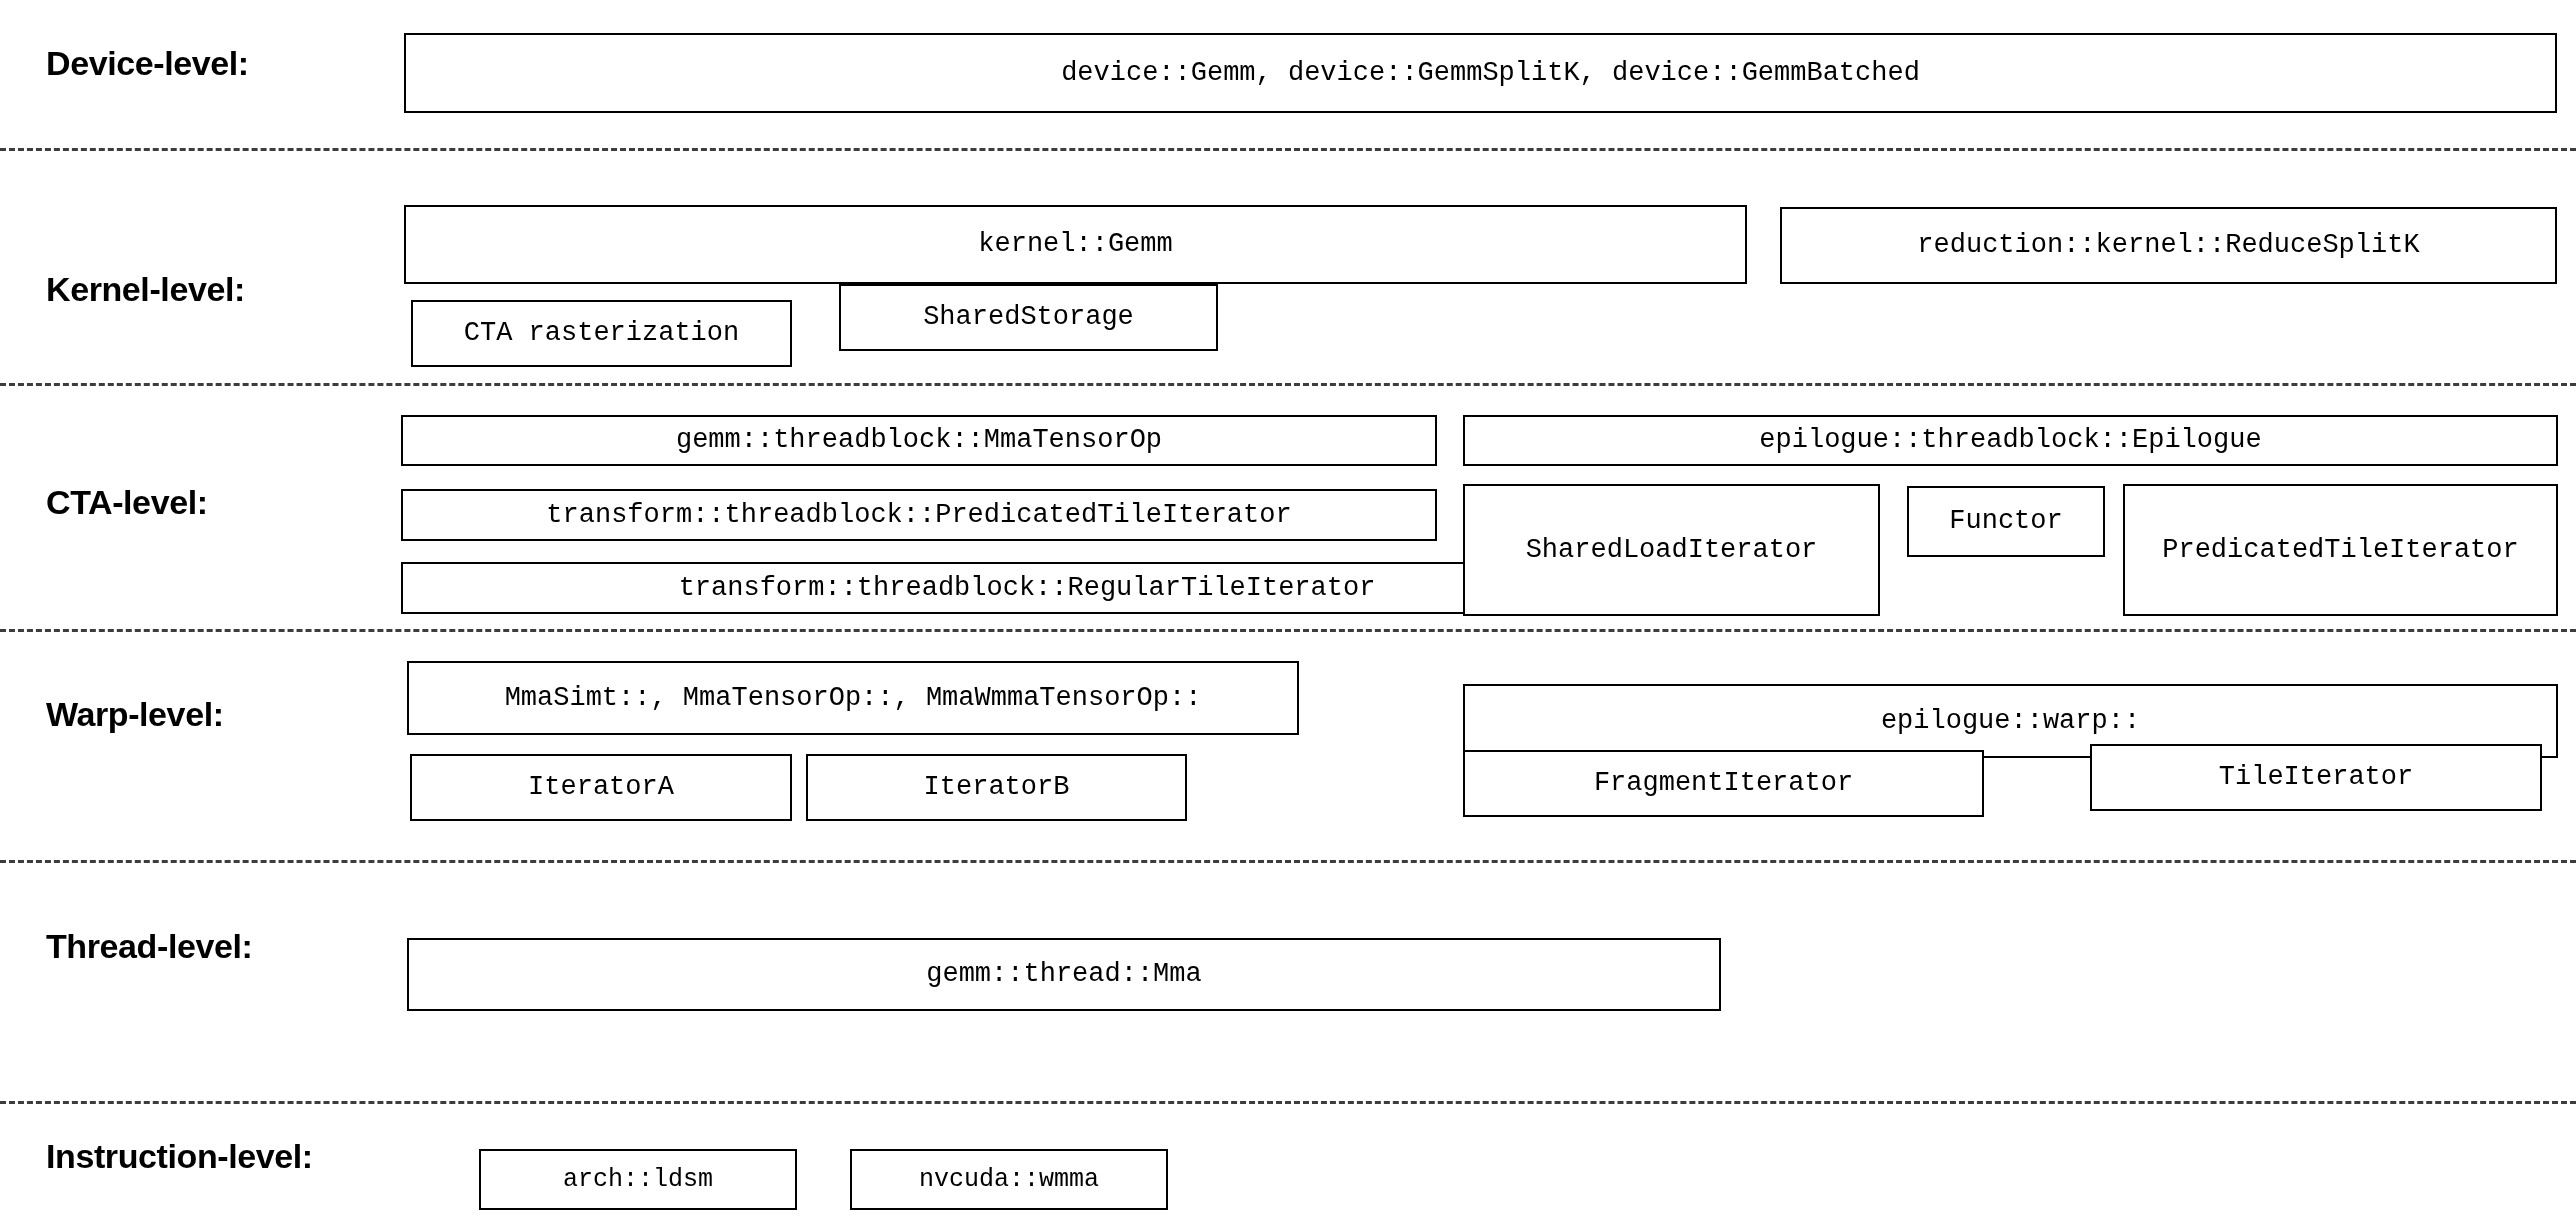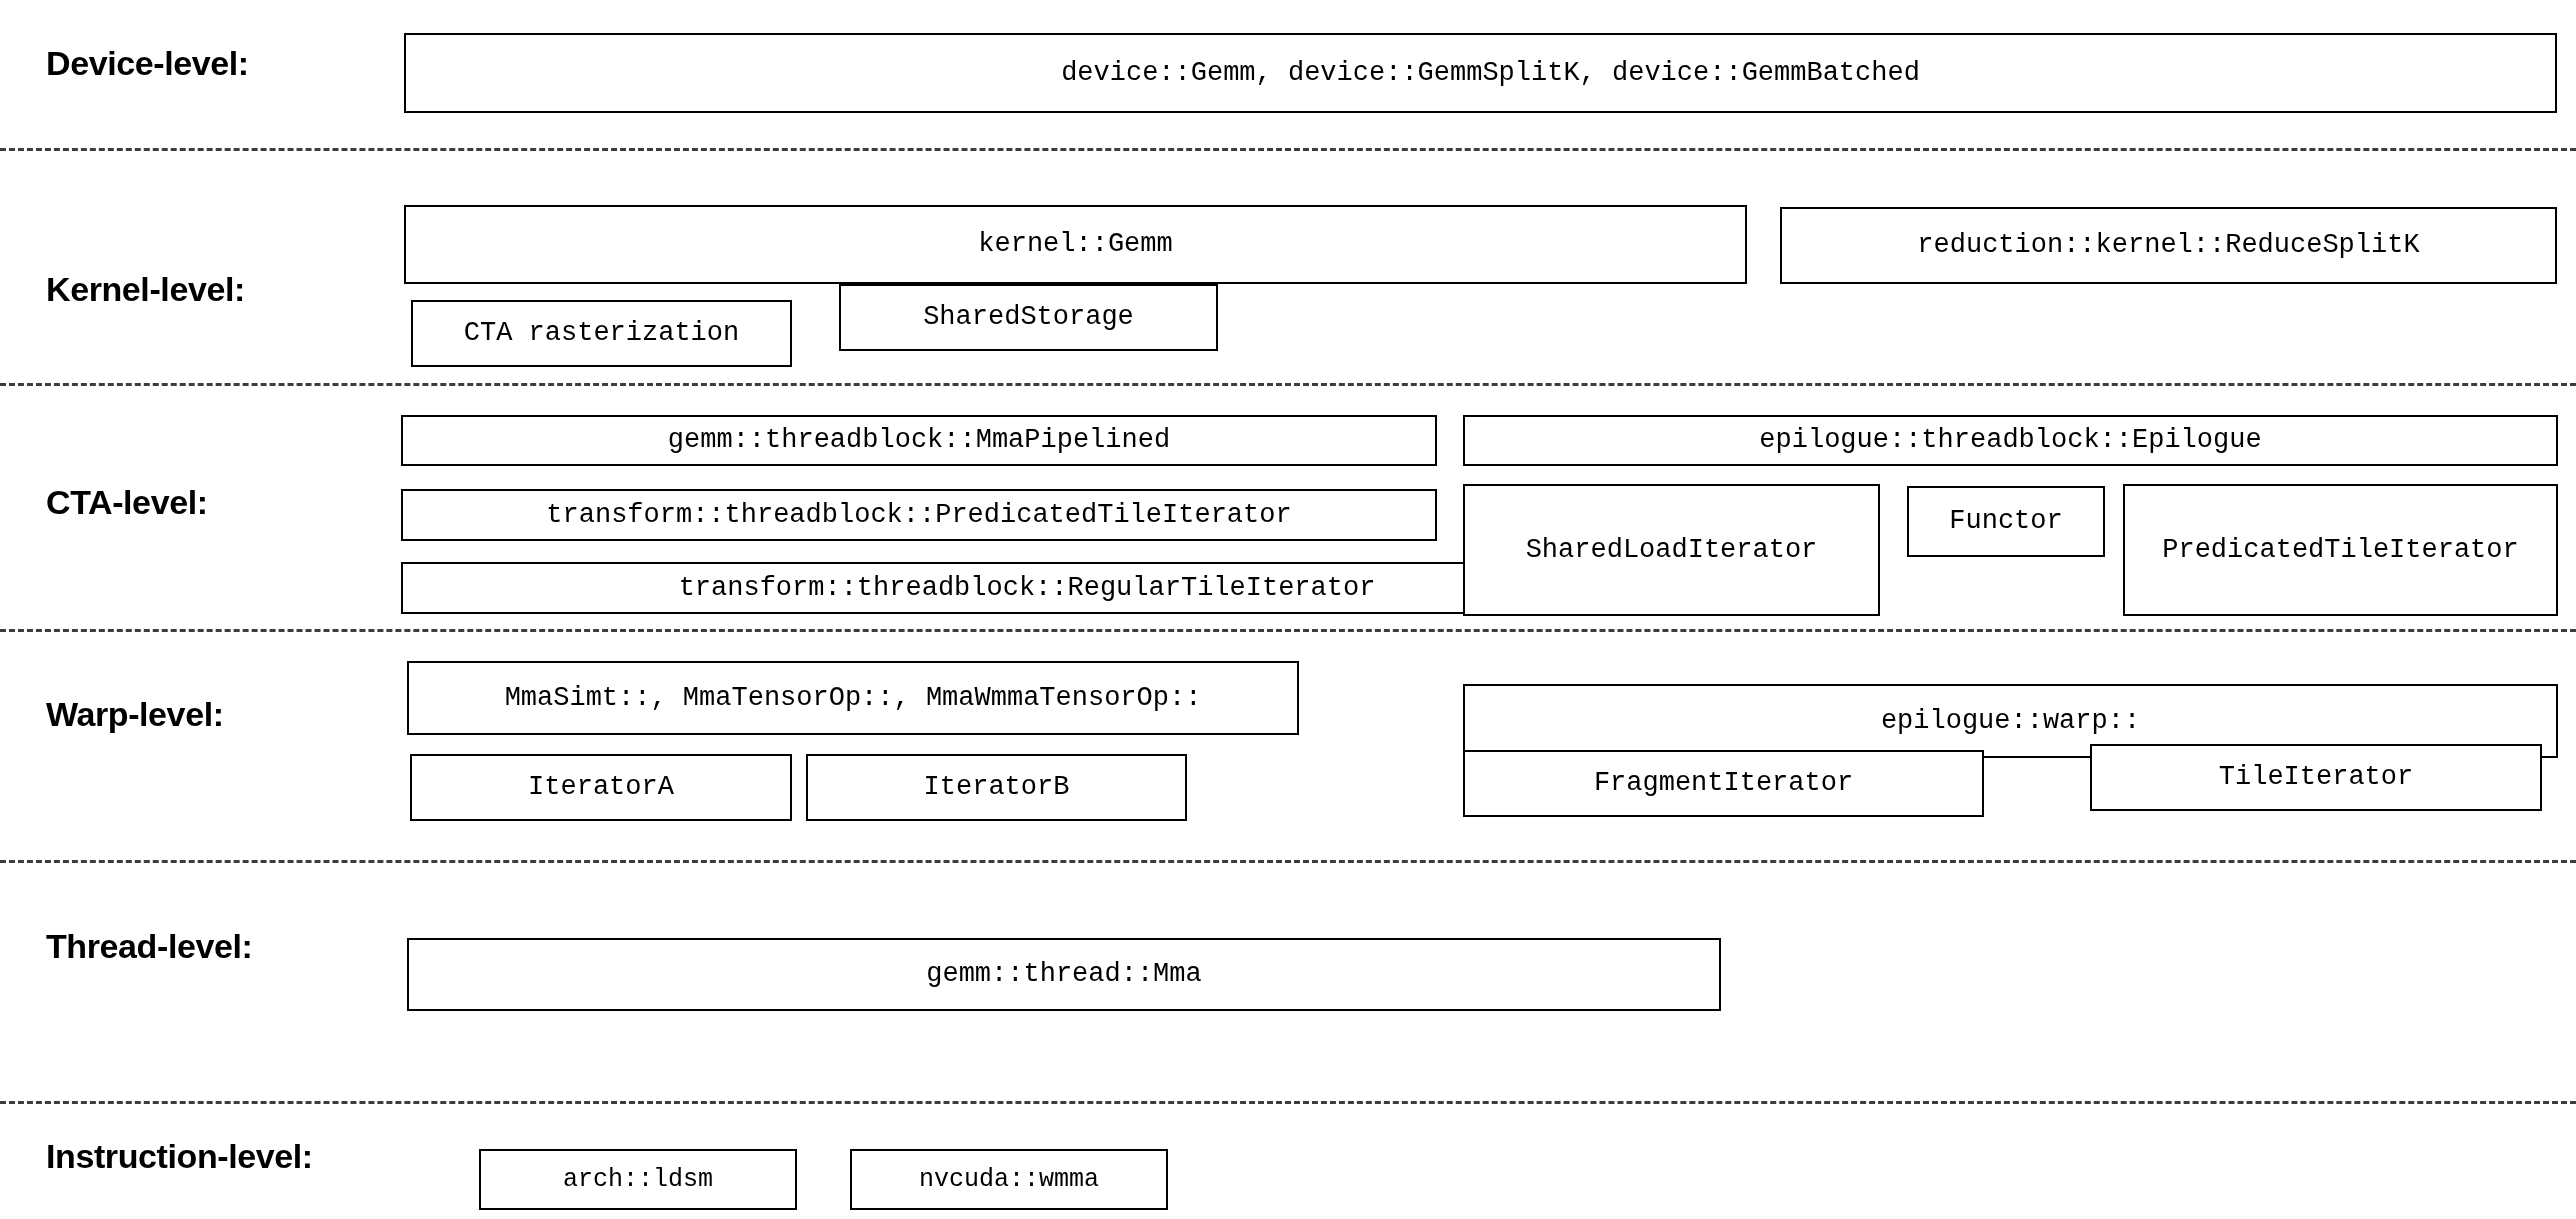--- a/index.html
+++ b/index.html
@@ -67,21 +67,21 @@
   <div class="box" style="left:1780px; top:207px; width:777px; height:77px;">reduction::kernel::ReduceSplitK</div>
 
   <div class="box" style="left:411px; top:300px; width:381px; height:67px;">CTA rasterization</div>
 
   <div class="box" style="left:839px; top:284px; width:379px; height:67px;">SharedStorage</div>
 
   <div class="sep" style="top:383px;"></div>
 
   <div class="row-label" style="left:46px; top:485px;">CTA-level:</div>
 
-  <div class="box" style="left:401px; top:415px; width:1036px; height:51px;">gemm::threadblock::MmaPipelined</div>
+  <div class="box" style="left:401px; top:415px; width:1036px; height:51px;">gemm::threadblock::MmaTensorOp</div>
 
   <div class="box" style="left:401px; top:489px; width:1036px; height:52px;">transform::threadblock::PredicatedTileIterator</div>
 
   <div class="box" style="left:401px; top:562px; width:1252px; height:52px;">transform::threadblock::RegularTileIterator</div>
 
   <div class="box" style="left:1463px; top:415px; width:1095px; height:51px;">epilogue::threadblock::Epilogue</div>
 
   <div class="box" style="left:1463px; top:484px; width:417px; height:132px;">SharedLoadIterator</div>
 
   <div class="box" style="left:1907px; top:486px; width:198px; height:71px;">Functor</div>

